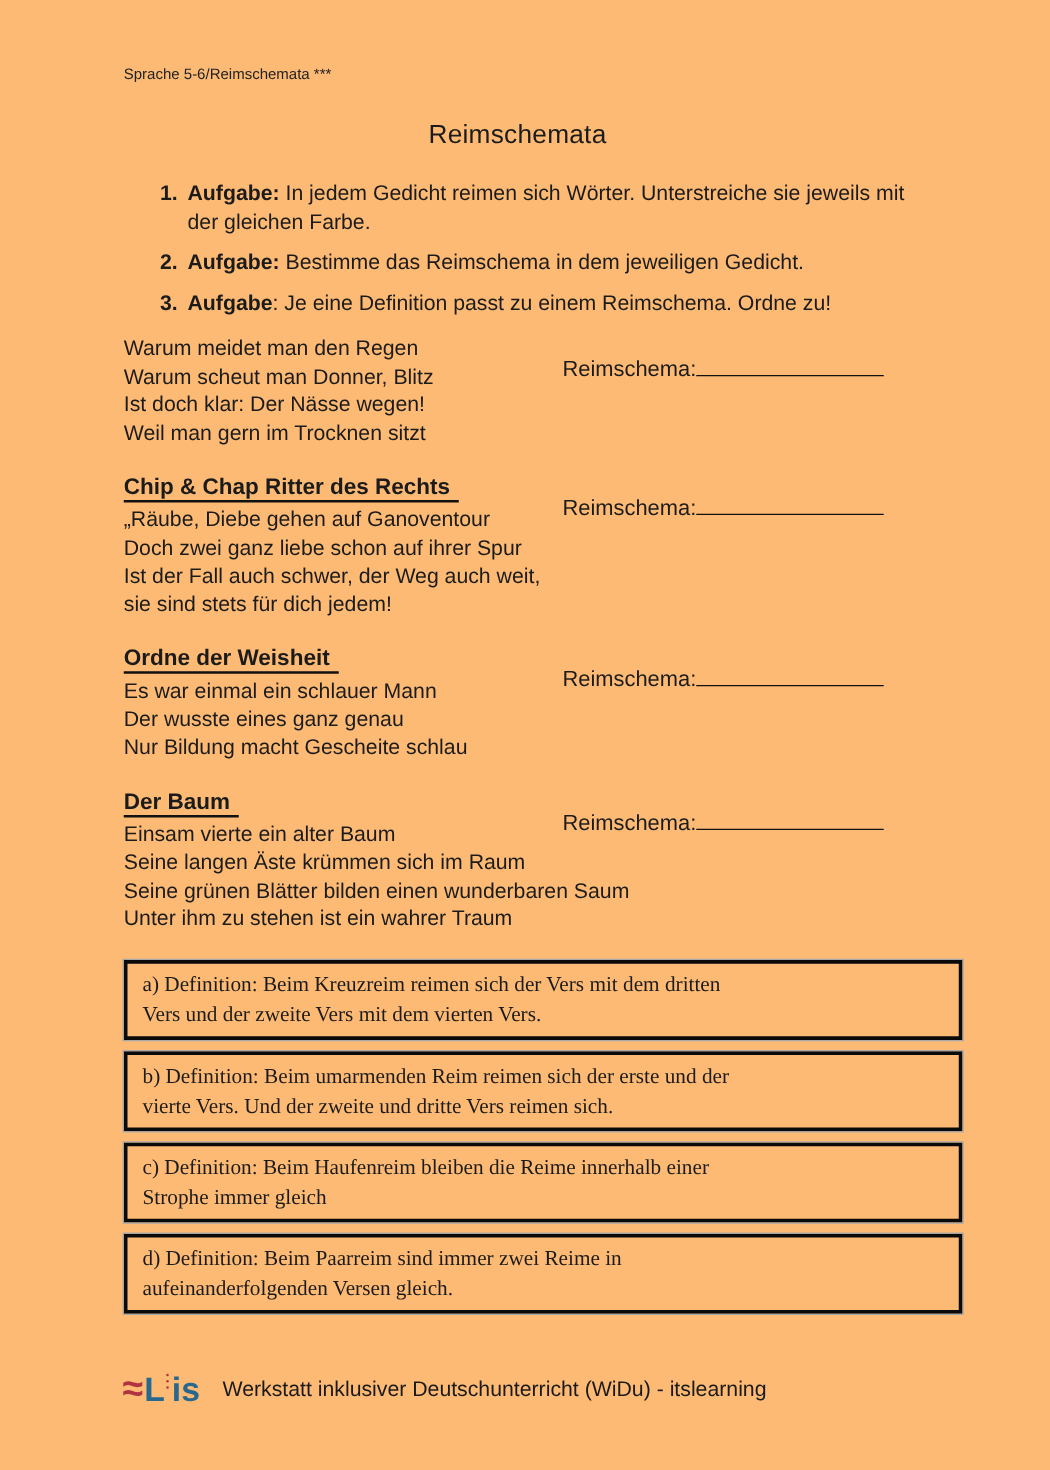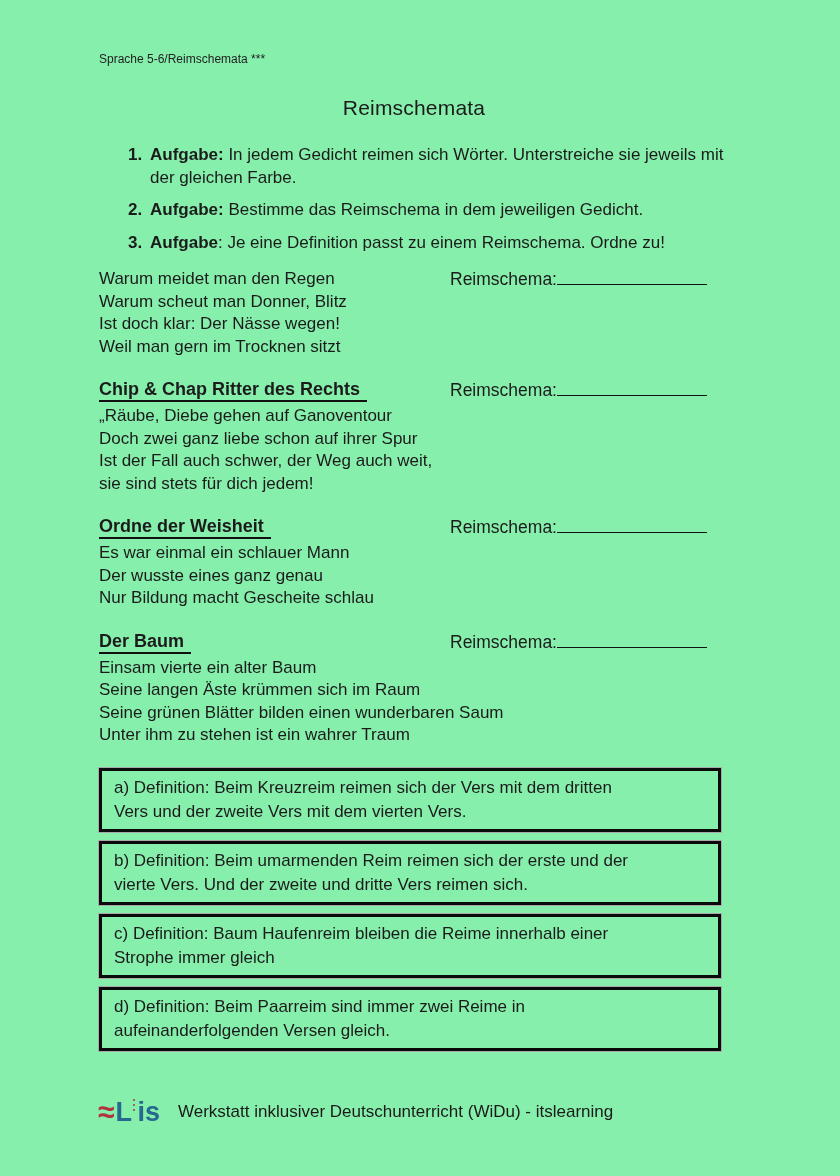--- a/index.html
+++ b/index.html
@@ -2,21 +2,21 @@
 <html lang="de"><head>
 <meta charset="utf-8">
 <style>
   html, body { margin: 0; padding: 0; background: #ffffff; }
   .page {
     position: relative;
     width: 840px;
     height: 1176px;
     box-sizing: border-box;
     padding: 52px 111px 0 99px;
-    background: #86efac;
+    background: #fdba74;
     font-family: "Liberation Sans", sans-serif;
     color: #1b1b1b;
     overflow: hidden;
   }
   .header-note {
     font-size: 12px;
     color: #222;
   }
   .doc-title {
     margin-top: 30px;
@@ -43,31 +43,31 @@
     font-weight: bold;
     line-height: 21px;
     border-bottom: 2px solid #111;
     padding-right: 7px;
     margin-bottom: 3px;
   }
   .poem-line { font-size: 17px; line-height: 22.5px; }
   .reimschema {
     position: absolute;
     left: 351px;
-    top: 0;
+    top: 16px;
     font-size: 17.5px;
     white-space: nowrap;
   }
   .blank-line {
     display: inline-block;
     width: 150px;
     height: 16px;
     border-bottom: 1.5px solid #111;
   }
-  .defs { margin-top: 12px; width: 622px; }
+  .defs { margin-top: 12px; width: 671px; font-family: Liberation Serif, serif; }
   .defbox {
     box-sizing: border-box;
     border: 3px solid #0a0a0a;
     outline: 1px solid #a9a9a9;
     padding: 5px 12px;
     margin-bottom: 9px;
     font-size: 17px;
     line-height: 24px;
   }
   .footer {
@@ -170,21 +170,21 @@
   <div class="defs">
     <div class="defbox">
       <div>a) Definition: Beim Kreuzreim reimen sich der Vers mit dem dritten</div>
       <div>Vers und der zweite Vers mit dem vierten Vers.</div>
     </div>
     <div class="defbox">
       <div>b) Definition: Beim umarmenden Reim reimen sich der erste und der</div>
       <div>vierte Vers. Und der zweite und dritte Vers reimen sich.</div>
     </div>
     <div class="defbox">
-      <div>c) Definition: Baum Haufenreim bleiben die Reime innerhalb einer</div>
+      <div>c) Definition: Beim Haufenreim bleiben die Reime innerhalb einer</div>
       <div>Strophe immer gleich</div>
     </div>
     <div class="defbox">
       <div>d) Definition: Beim Paarreim sind immer zwei Reime in</div>
       <div>aufeinanderfolgenden Versen gleich.</div>
     </div>
   </div>
 
   <div class="footer">
     <span class="logo">

